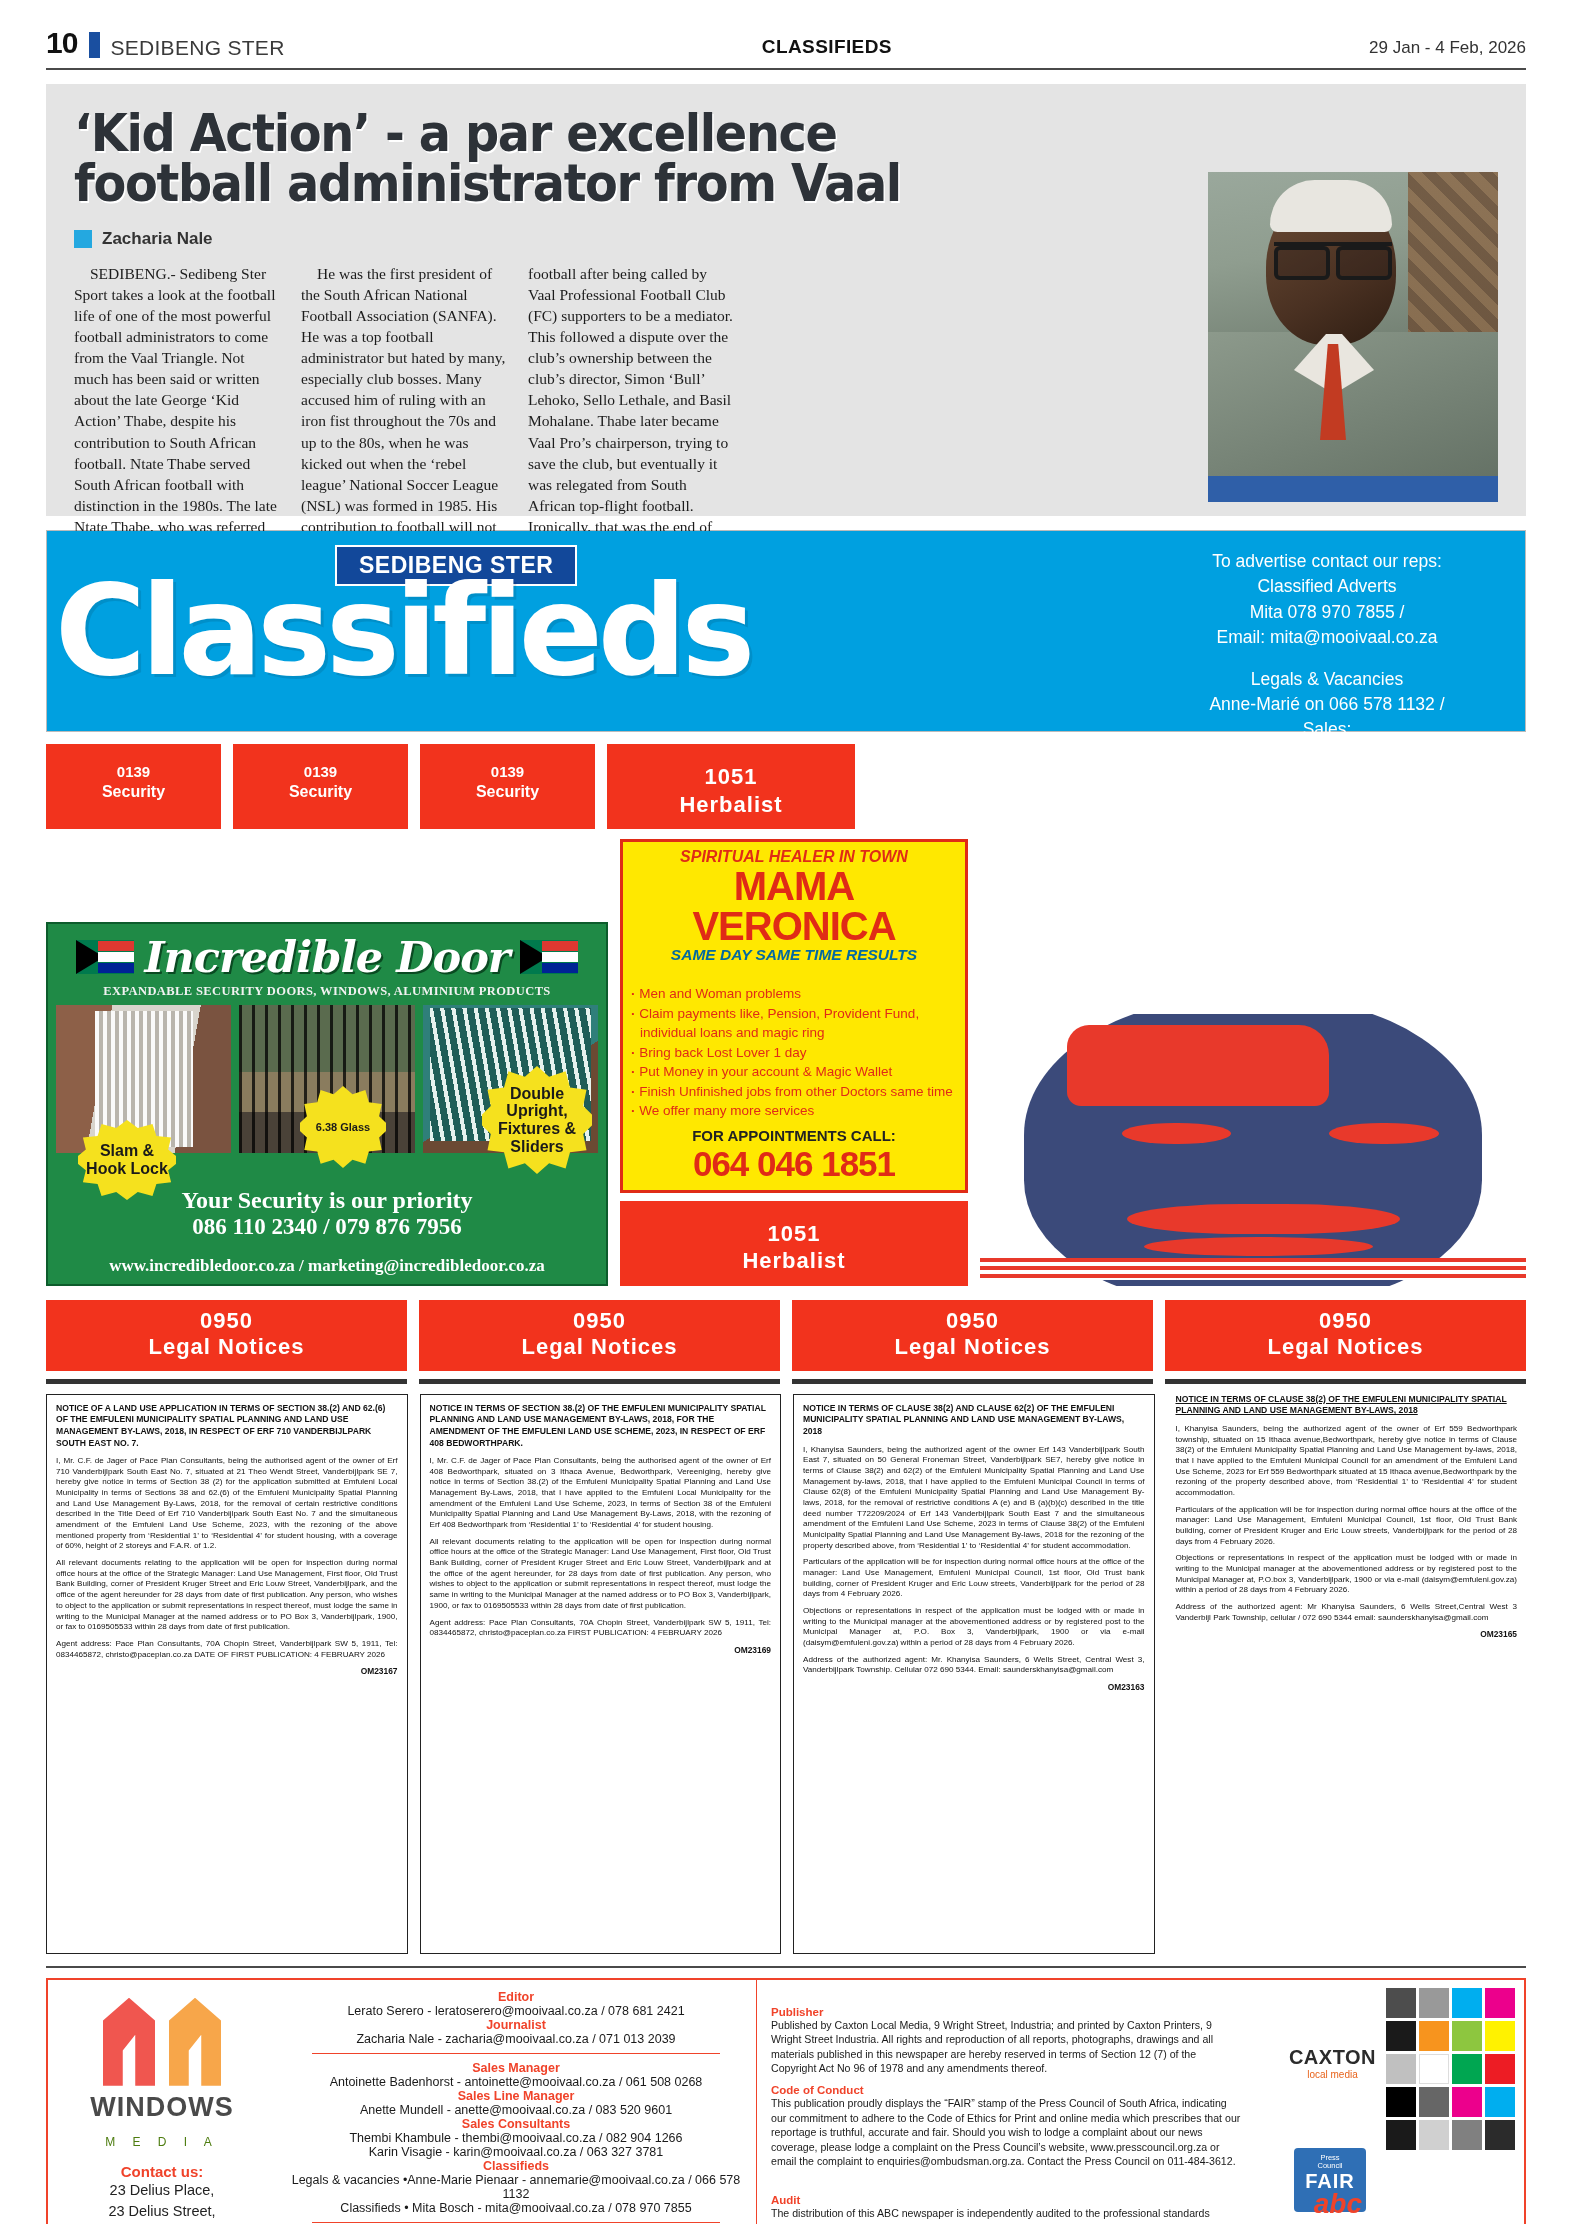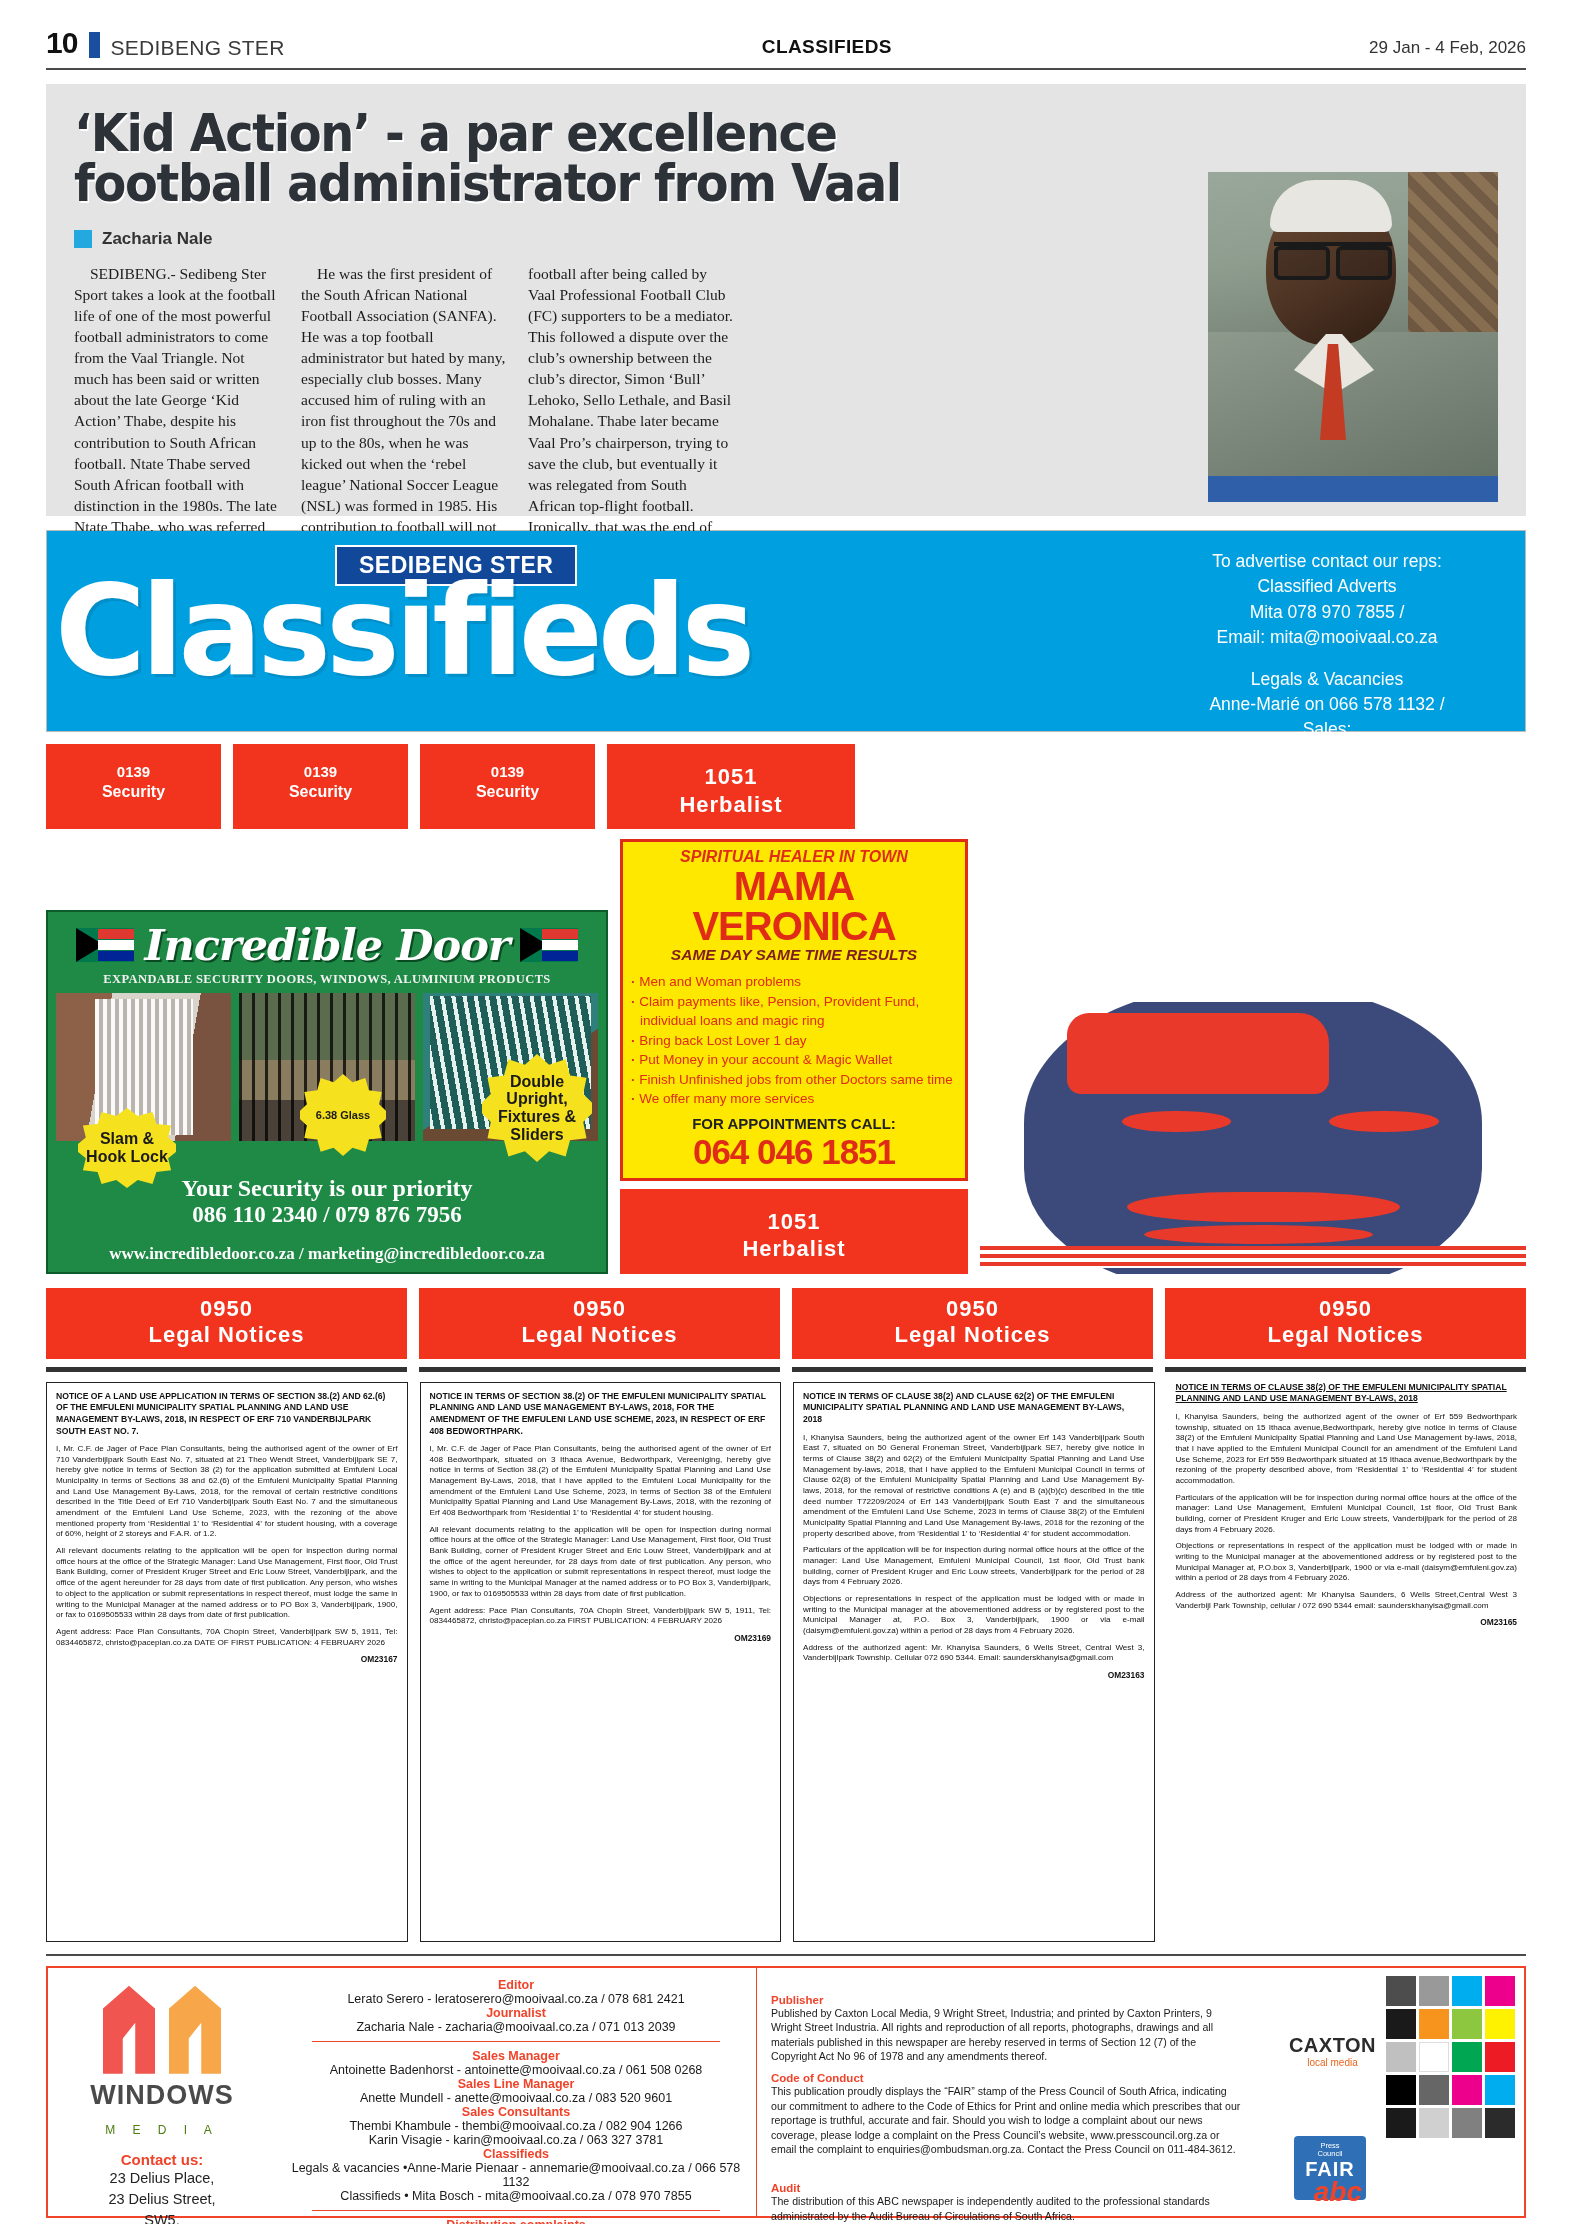--- a/index.html
+++ b/index.html
@@ -105,21 +105,21 @@
   .burst-glass { left: 252px; top: 162px; width: 86px; height: 82px; font-size: 11px; }
   .burst-double { right: 14px; top: 142px; width: 110px; height: 108px; font-size: 16px; }
   .burst-slam { left: 30px; top: 196px; width: 98px; height: 80px; font-size: 16px; }
   .door-tagline { text-align:center; color:#fff; font-family:"Liberation Serif", serif; font-weight:bold; font-size: 24px; margin-top: 34px; }
   .door-phone { text-align:center; color:#fff; font-family:"Liberation Serif", serif; font-weight:bold; font-size: 23px; }
   .door-web { text-align:center; color:#fff; font-family:"Liberation Serif", serif; font-weight:bold; font-size: 17px; margin-top: 16px; }
 
   .ad-mama { width: 348px; background:#ffe800; border: 3px solid #e02b16; padding: 6px 8px; }
   .mama-top { color:#e02b16; font-style:italic; font-weight:bold; font-size: 16px; text-align:center; }
   .mama-name { color:#e02b16; font-weight:bold; font-size: 40px; text-align:center; letter-spacing:-1px; line-height:1; }
-  .mama-sub { color:#7f1d1d; font-style:italic; font-weight:bold; font-size: 15.5px; text-align:center; margin-bottom: 8px; }
+  .mama-sub { color:#0369a1; font-style:italic; font-weight:bold; font-size: 15.5px; text-align:center; margin-bottom: 20px; }
   .mama-list { list-style:none; color:#e02b16; font-size: 13.5px; line-height: 1.45; }
   .mama-list li:before { content:"· "; font-weight:bold; }
   .mama-list li.sub:before { content:""; padding-left: 9px; }
   .mama-call { text-align:center; font-weight:bold; font-size: 15px; color:#222; margin-top: 6px; }
   .mama-num { text-align:center; font-weight:bold; font-size: 35px; color:#e02b16; letter-spacing: -1px; }
 
   .ad-face { flex:1; background:#fff; position:relative; overflow:hidden; height: 272px; }
   .ad-face .bg { position:absolute; inset:0; background:#ffffff; }
   .ad-face .head { position:absolute; left: 8%; top: -6%; width: 84%; height: 112%; background:#3b4a7a; border-radius: 45% 45% 40% 40%; }
   .ad-face .fist { position:absolute; left: 16%; top: 4%; width: 48%; height: 30%; background:#e8392b; border-radius: 22px 30px 14px 14px; }

